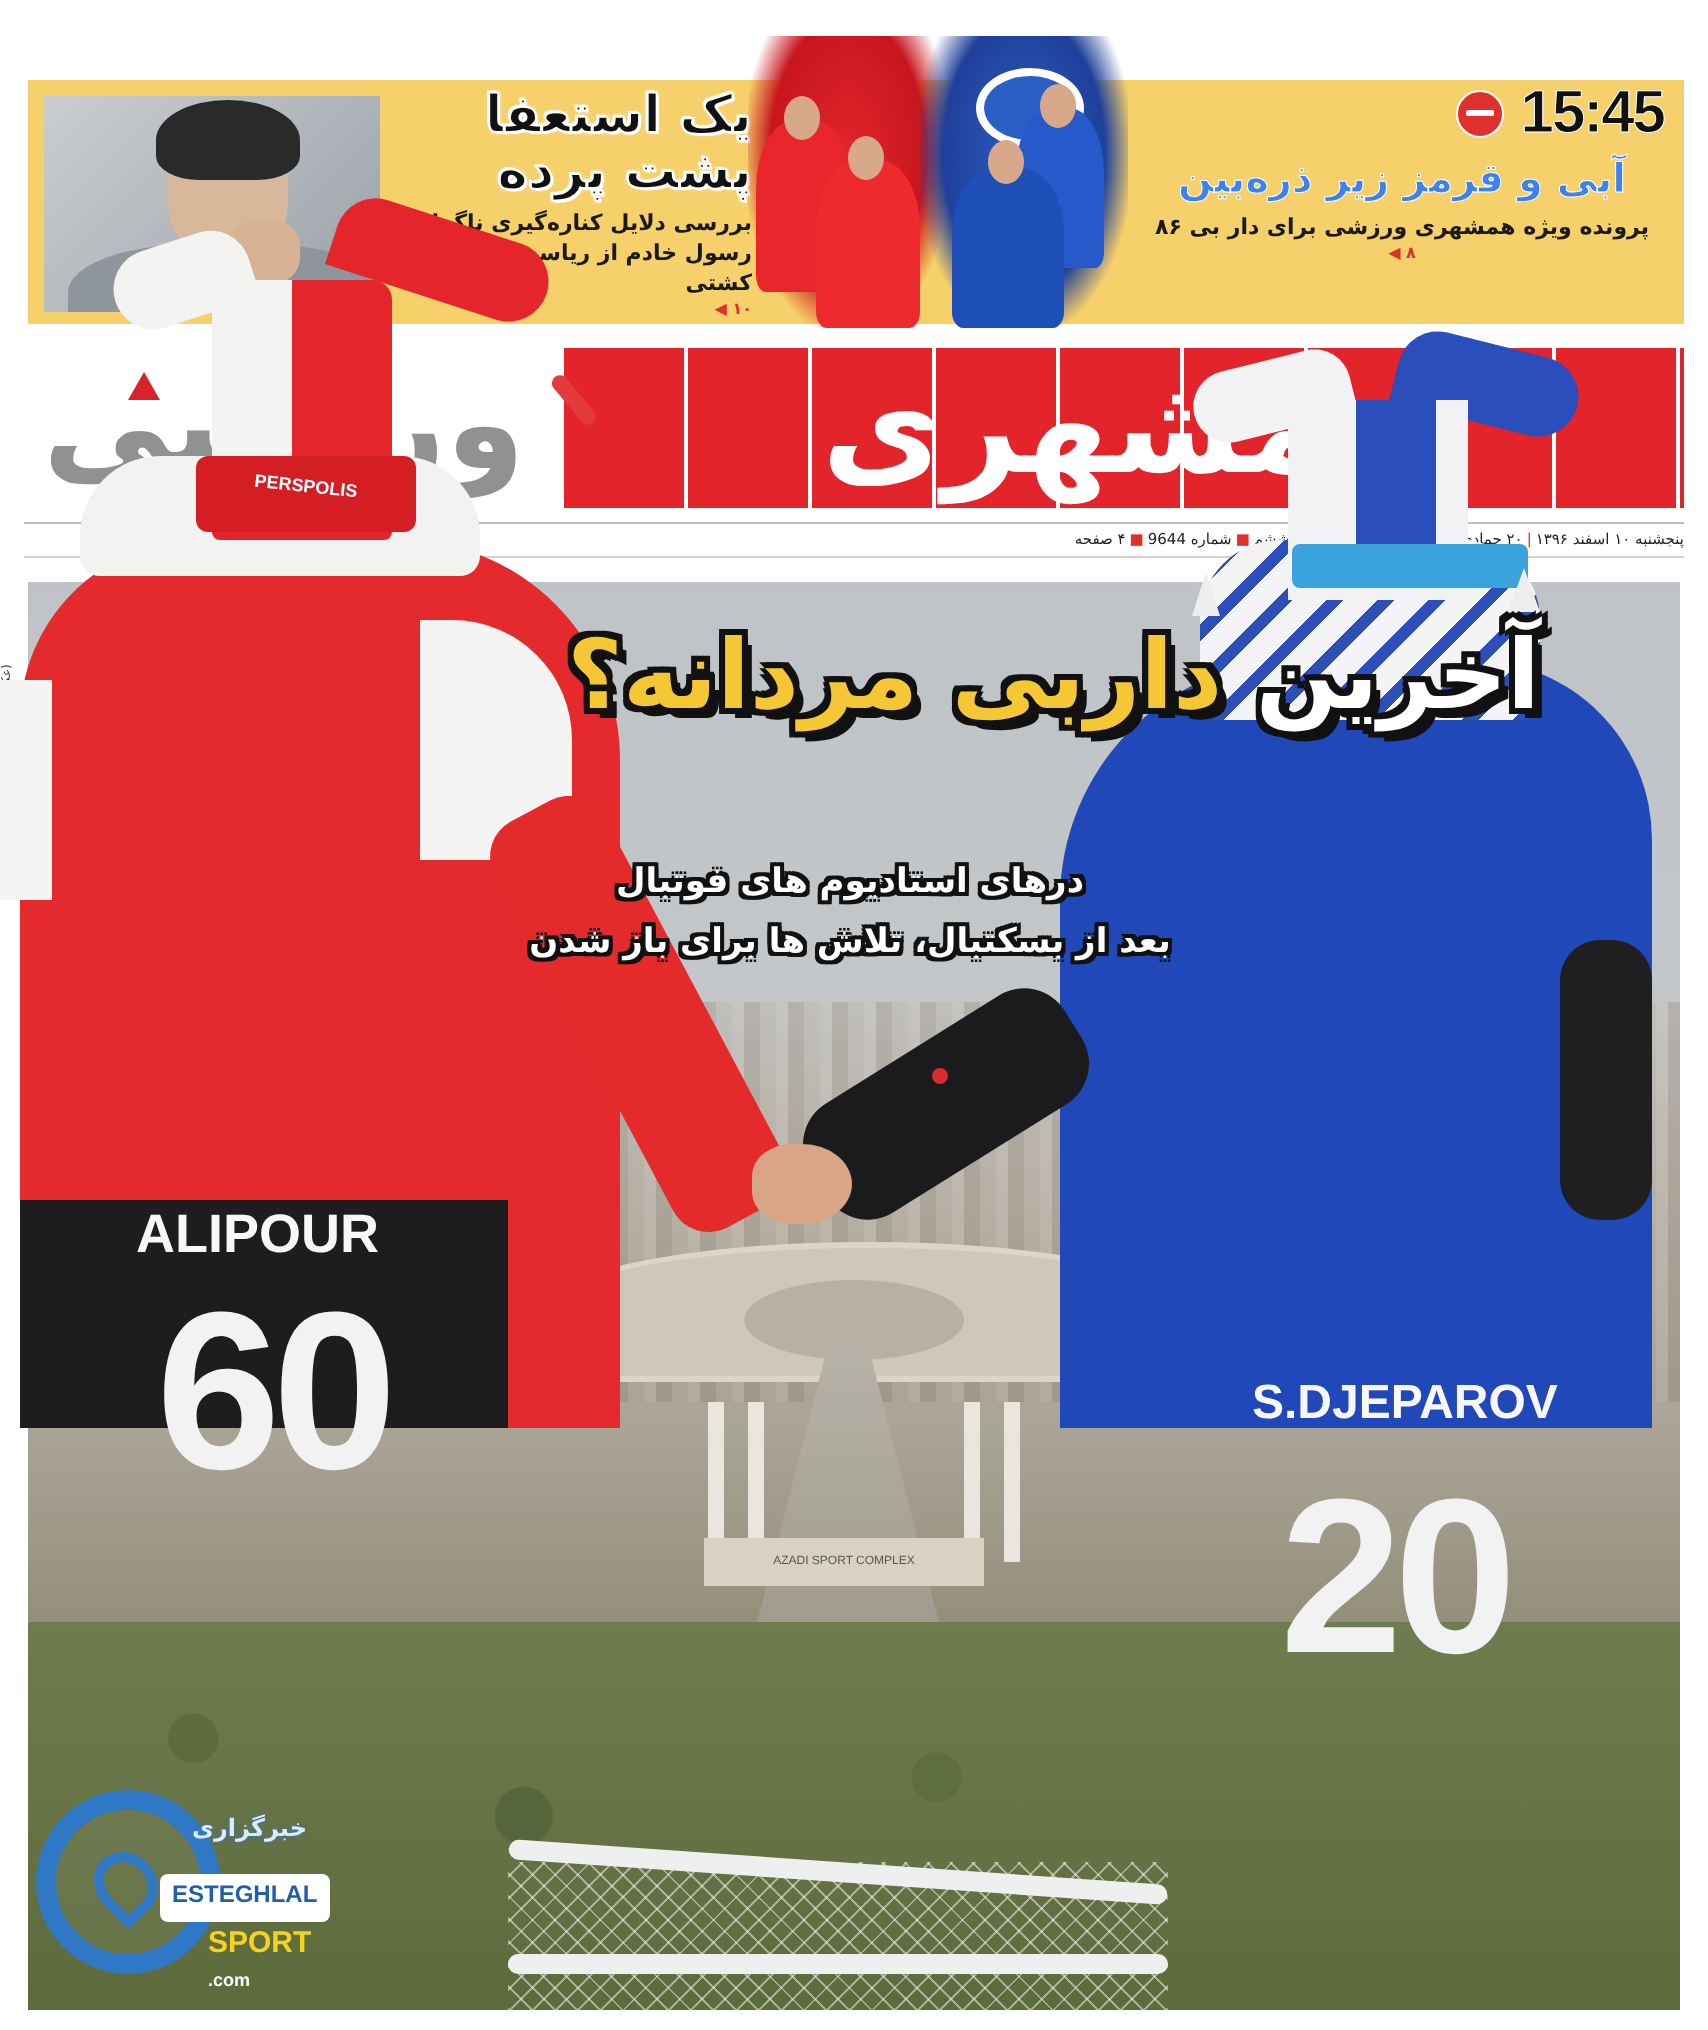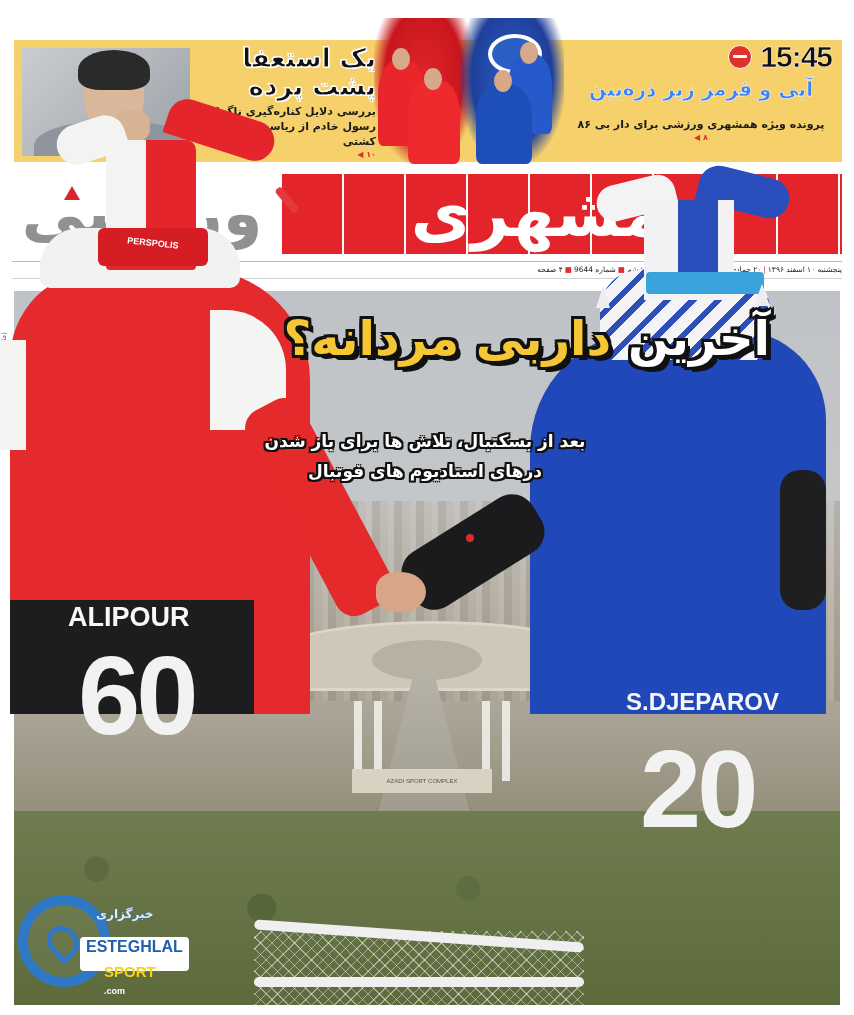--- a/index.html
+++ b/index.html
@@ -90,21 +90,21 @@
       border: 1.5px solid #fff;
     }
     .no-entry-icon::after {
       content: ""; position: absolute; left: 4px; right: 4px; top: 9px; height: 3px; background: #fff; border-radius: 1px;
     }
     .teaser-right-title {
       font-weight: bold; font-size: 20px; line-height: 30px; color: #3b82f6; margin-top: 2px;
       -webkit-text-stroke: 0.5px #fff;
     }
     .teaser-right-sub {
-      font-size: 11px; line-height: 16px; font-weight: bold; color: #1a1a1a; margin-top: 13px;
+      font-size: 11px; line-height: 16px; font-weight: bold; color: #1a1a1a; margin-top: 2px;
     }
     .teaser-right-page { font-size: 8px; color: #e0302c; font-weight: bold; }
 
     
     .masthead { position: absolute; left: 12px; top: 170px; width: 830px; height: 86px; }
     .masthead-sport {
       position: absolute; left: 0; top: 0; width: 260px; height: 86px;
       display: flex; align-items: center; justify-content: center;
     }
     .masthead-sport-text {
@@ -285,23 +285,23 @@
     }
     .wm-pin {
       position: absolute; left: 30px; top: 30px; width: 30px; height: 34px; border: 5px solid #2f78c6;
       border-radius: 50% 50% 50% 0; transform: rotate(-45deg);
     }
     .wm-fa {
       position: absolute; left: 78px; top: 12px; font-size: 12px; font-weight: bold; color: #dfeaf7; direction: rtl;
       text-shadow: 0 0 2px #2f78c6;
     }
     .wm-esteghlal {
-      position: absolute; left: 62px; top: 42px; padding: 0 6px; height: 34px; line-height: 20px;
+      position: absolute; left: 62px; top: 42px; padding: 0 6px; height: 24px; line-height: 20px;
       background: #ffffff; border-radius: 4px; color: #1f5fae;
-      font-family: "Liberation Sans", sans-serif; font-weight: bold; font-size: 16px;
+      font-family: "Liberation Sans", sans-serif; font-weight: bold; font-size: 12px;
     }
     .wm-news {
       position: absolute; left: 86px; top: 68px; font-family: "Liberation Sans", sans-serif; font-weight: bold;
       font-size: 15px; color: #f5d21c;
     }
     .wm-news .wm-com { color: #ffffff; font-size: 9px; }
 
     .page-edge-right { position: absolute; left: 842px; top: 291px; width: 2px; height: 714px; background: #ffffff; }
   </style>
 </head>
@@ -419,22 +419,22 @@
   <div class="hat-blue-tassel-r"></div>
 </div>
 <div class="jersey-name" style="left:626px;top:688px;font-size:24px">S.DJEPAROV</div>
 <div class="jersey-number" style="left:640px;top:734px;font-size:110px;line-height:110px">20</div>
 
 <div class="headline">
   <span class="headline-white">آخرین</span>
   <span class="headline-yellow">داربی مردانه؟</span>
 </div>
 <div class="subhead">
+  <div>درهای استادیوم های فوتبال</div>
   <div>بعد از بسکتبال، تلاش ها برای باز شدن</div>
-  <div>درهای استادیوم های فوتبال</div>
 </div>
 
 <div class="page-edge-right"></div>
 
 <div class="watermark">
   <div class="wm-ring"></div>
   <div class="wm-pin"></div>
   <div class="wm-fa">خبرگزاری</div>
   <div class="wm-esteghlal">ESTEGHLAL</div>
   <div class="wm-news"><span>SPORT</span> <span class="wm-com">.com</span></div>

